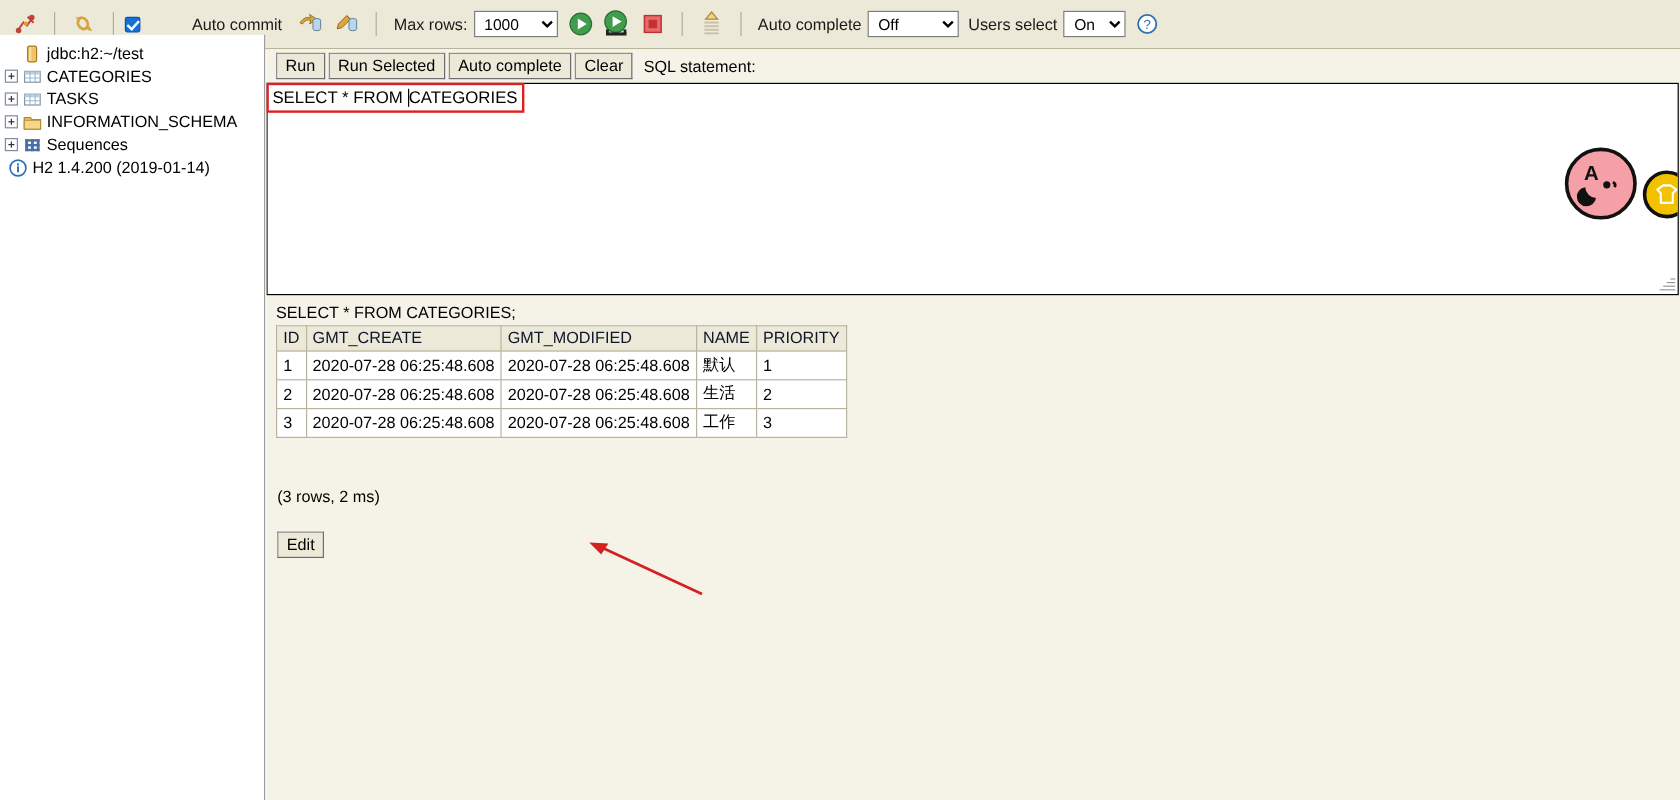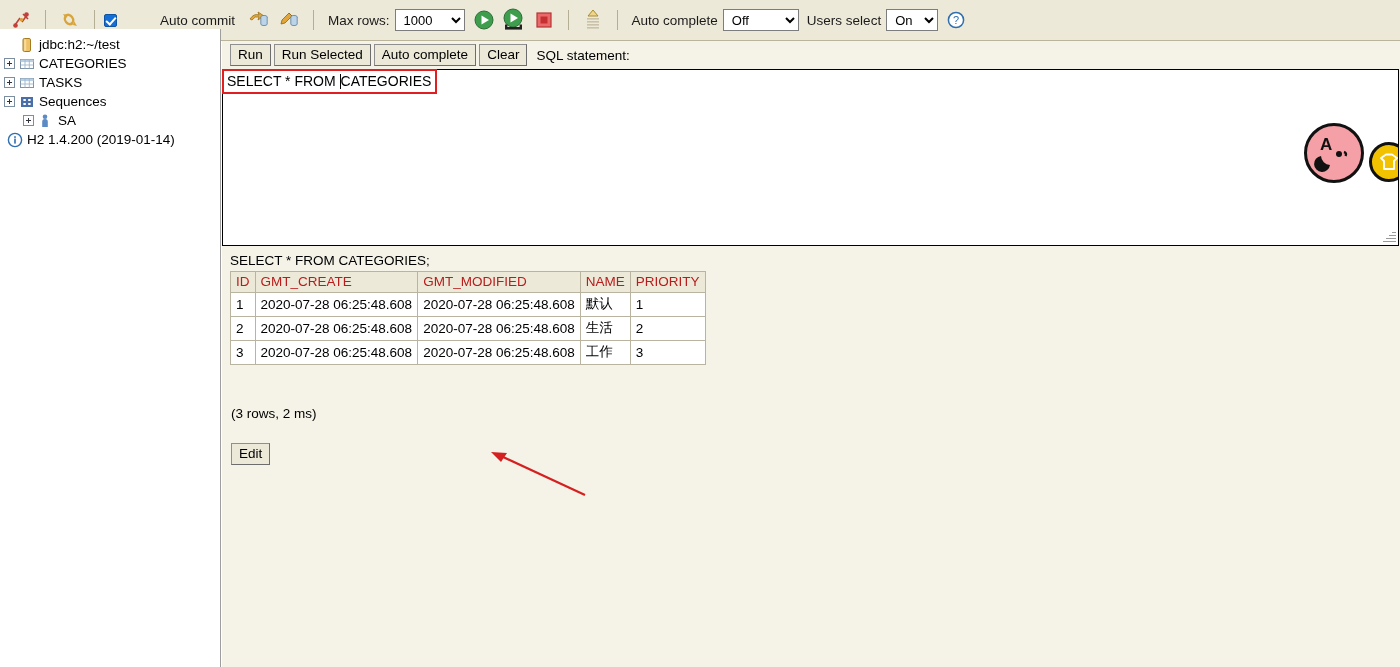--- a/index.html
+++ b/index.html
@@ -172,21 +172,21 @@
     font-size: 13.5px; color: #000;
   }
   #result-table {
     position: absolute; left: 8px; top: 230px;
     border-collapse: collapse;
     font-size: 13.5px;
     background: #ffffff;
   }
   #result-table th {
     background: #ECE9D8;
-    color: #b91c1c;
+    color: #0f172a;
     font-weight: normal;
     text-align: left;
     border: 1px solid #b8b4a0;
     padding: 2px 5px 3px 5px;
     white-space: nowrap;
   }
   #result-table td {
     background: #ffffff;
     color: #000;
     border: 1px solid #b8b4a0;
@@ -350,50 +350,50 @@
       <span class="tico">
         <svg width="16" height="16" viewBox="0 0 16 16">
           <rect x="1.5" y="3.5" width="13" height="9" fill="#FFFFFF" stroke="#7F94A8" stroke-width="1"></rect>
           <rect x="1.5" y="3.5" width="13" height="2.6" fill="#B8CEE2"></rect>
           <path d="M6 3.5 V12.5 M10.3 3.5 V12.5 M1.5 9 H14.5" stroke="#9FB5C9" stroke-width="0.9"></path>
         </svg>
       </span>
       <span class="tlabel">TASKS</span>
     </div>
 
+    <div class="tree-row">
+      <span class="expander plus"></span>
+      <span class="tico">
+        <svg width="16" height="16" viewBox="0 0 16 16">
+          <path d="M1.2 4 h5 l1.4 1.6 h7.2 v8 h-13.6 z" fill="#F0C468" stroke="#B08A2A" stroke-width="1"></path>
+          <path d="M1.2 6.2 h13.6 v7.4 h-13.6 z" fill="#F7D68C" stroke="#B08A2A" stroke-width="0.8"></path>
+        </svg>
+      </span>
+      <span class="tlabel">INFORMATION_SCHEMA</span>
+    </div>
 
     <div class="tree-row">
       <span class="expander plus"></span>
       <span class="tico">
         <svg width="16" height="16" viewBox="0 0 16 16">
           <rect x="2" y="3" width="12" height="10" fill="#ffffff"></rect>
           <g fill="#4A6FA8">
             <rect x="2" y="3" width="2.4" height="10"></rect>
             <rect x="6.8" y="3" width="2.4" height="10"></rect>
             <rect x="11.6" y="3" width="2.4" height="10"></rect>
             <rect x="2" y="3" width="12" height="2"></rect>
             <rect x="2" y="7" width="12" height="2"></rect>
             <rect x="2" y="11" width="12" height="2"></rect>
           </g>
         </svg>
       </span>
       <span class="tlabel">Sequences</span>
     </div>
 
 
-    <div class="tree-row" style="padding-left:19px;">
-      <span class="expander plus"></span>
-      <span class="tico" style="width:14px;">
-        <svg width="14" height="16" viewBox="0 0 14 16">
-          <circle cx="7" cy="3.8" r="2.3" fill="#5B8BC4"></circle>
-          <path d="M4.2 14 v-5.2 a2.8 2.8 0 0 1 5.6 0 V14 z" fill="#5B8BC4"></path>
-        </svg>
-      </span>
-      <span class="tlabel" style="margin-left:6px;">SA</span>
-    </div>
 
     <div class="tree-row">
       <span class="tico" style="margin-left:3px;">
         <svg width="16" height="16" viewBox="0 0 16 16">
           <circle cx="8" cy="8" r="6.6" fill="#ffffff" stroke="#2F6FAF" stroke-width="1.4"></circle>
           <rect x="7.2" y="6.6" width="1.6" height="5" fill="#2F6FAF"></rect>
           <rect x="7.2" y="4.2" width="1.6" height="1.7" fill="#2F6FAF"></rect>
         </svg>
       </span>
       <span class="tlabel">H2 1.4.200 (2019-01-14)</span>

